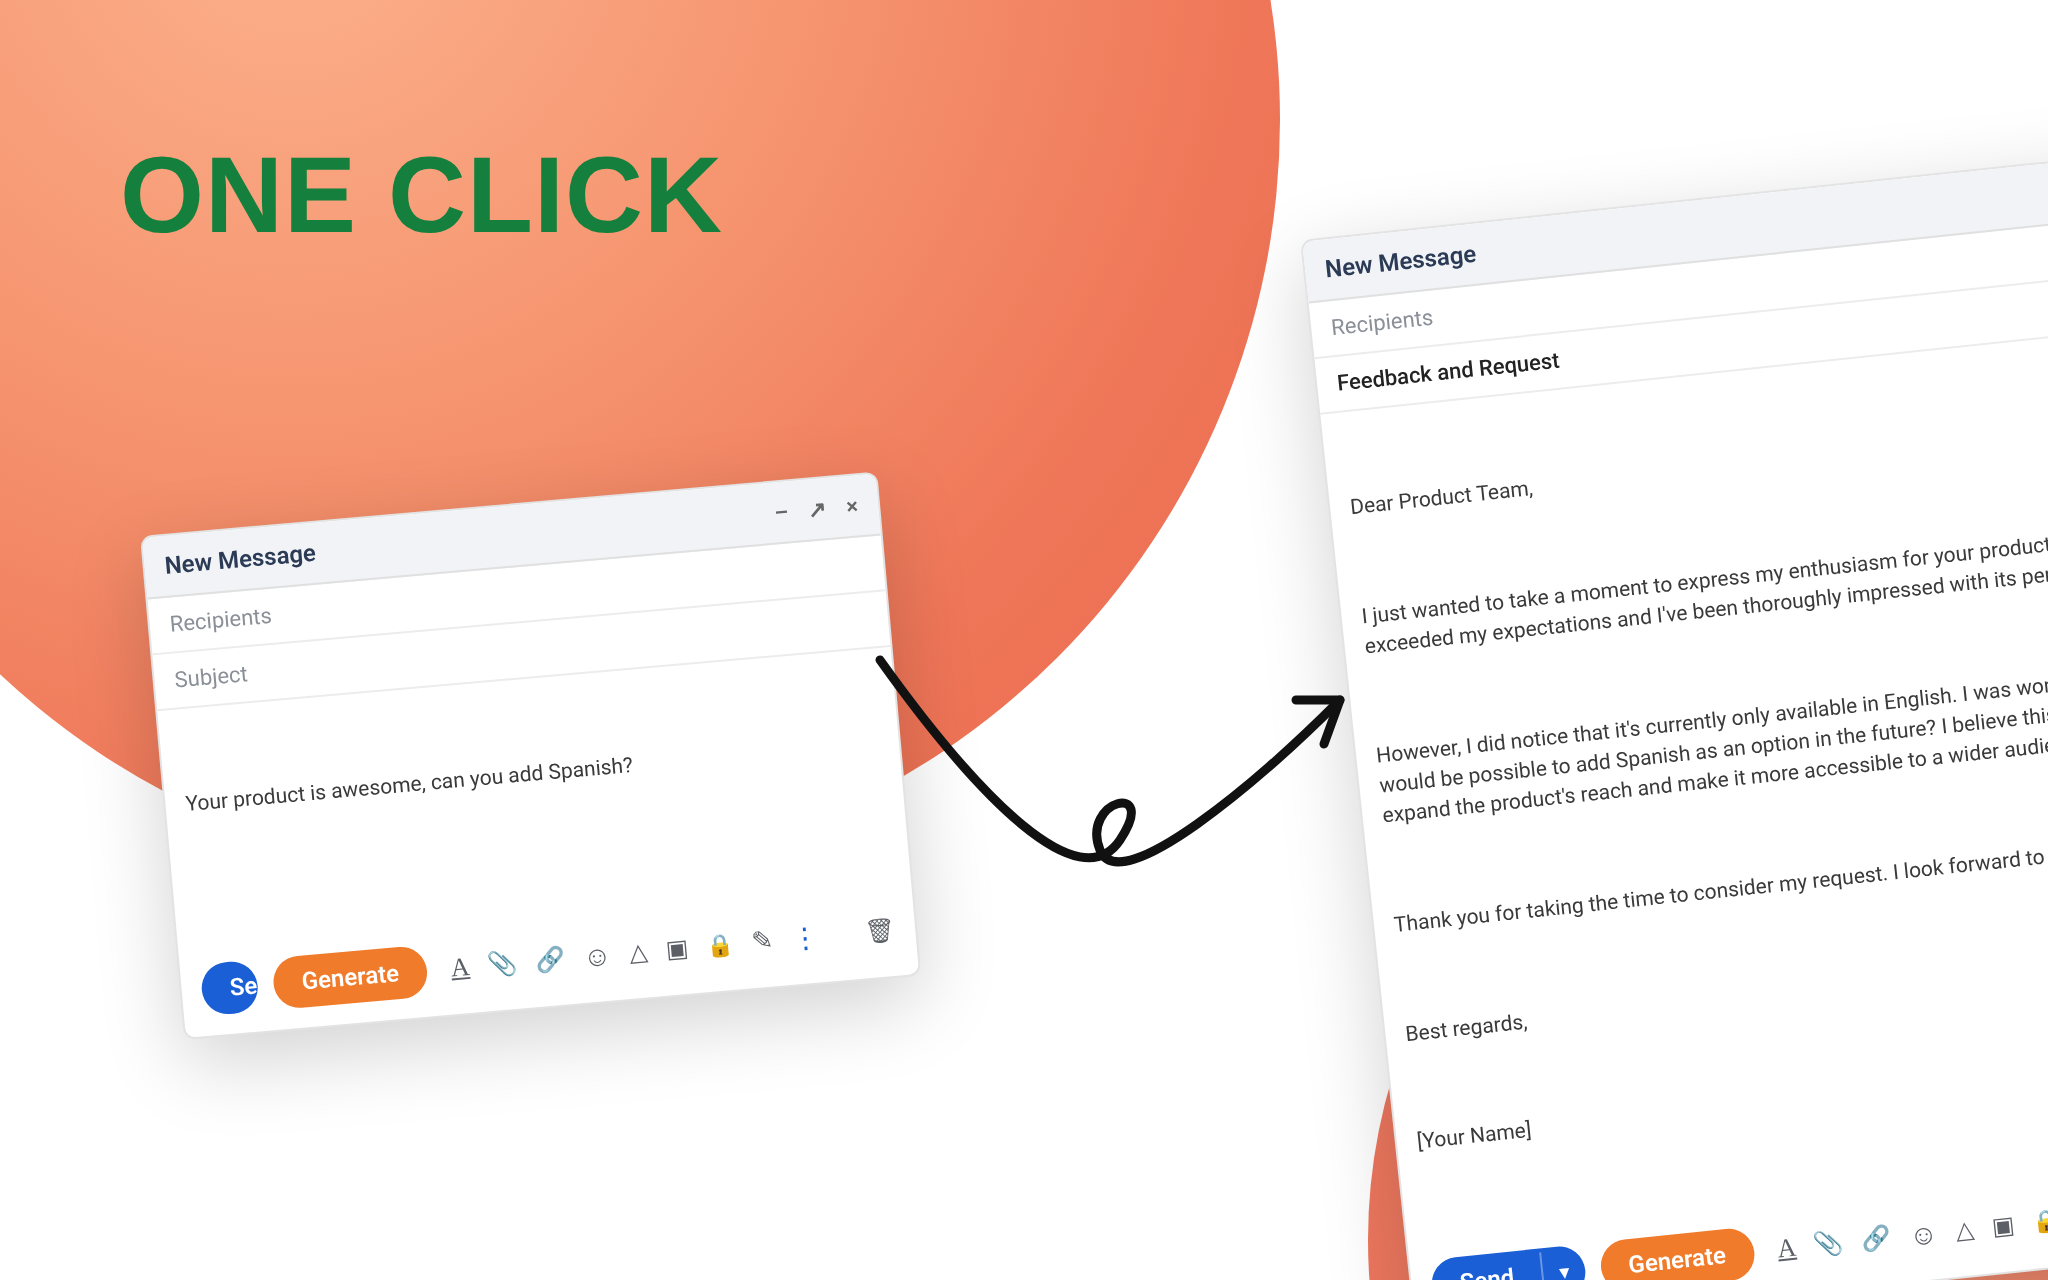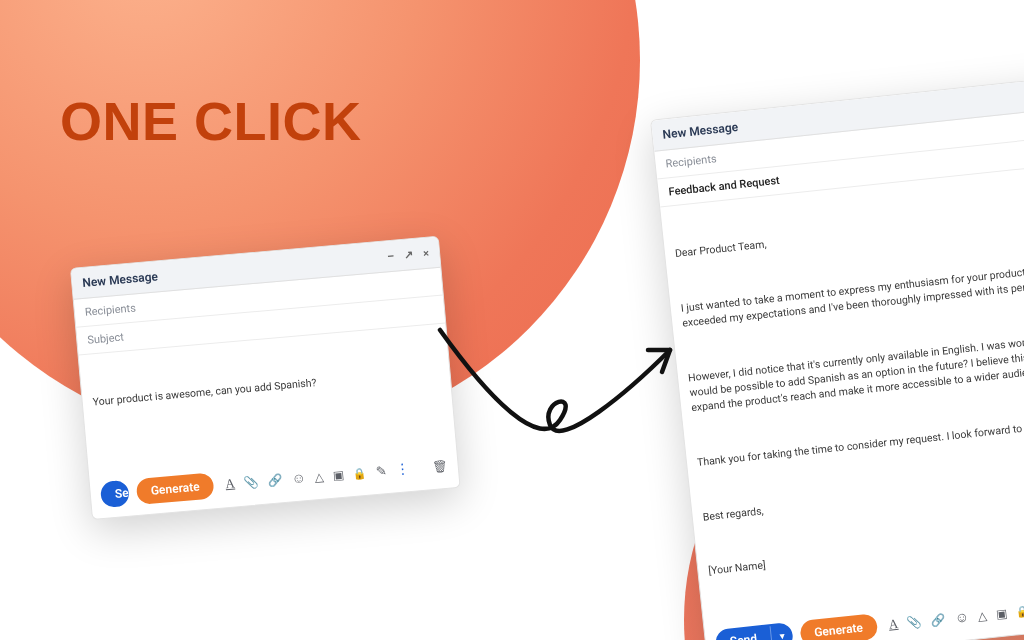--- a/index.html
+++ b/index.html
@@ -25,24 +25,23 @@
   }
 
   
   .headline {
     position: absolute;
     top: 70px; left: 60px;
     font-weight: 900;
     font-size: 54px;
     line-height: 1.05;
     letter-spacing: 0.5px;
-    color: #c2410c;
+    color: #15803d;
     z-index: 5;
     font-family: "Arial Black", Arial, sans-serif;
-    margin-top: 23px;
   }
 
   
   .compose {
     position: absolute;
     background: #fff;
     border: 1px solid #e3e3e3;
     border-radius: 6px;
     box-shadow: 0 12px 40px rgba(0,0,0,0.18);
     overflow: hidden;

